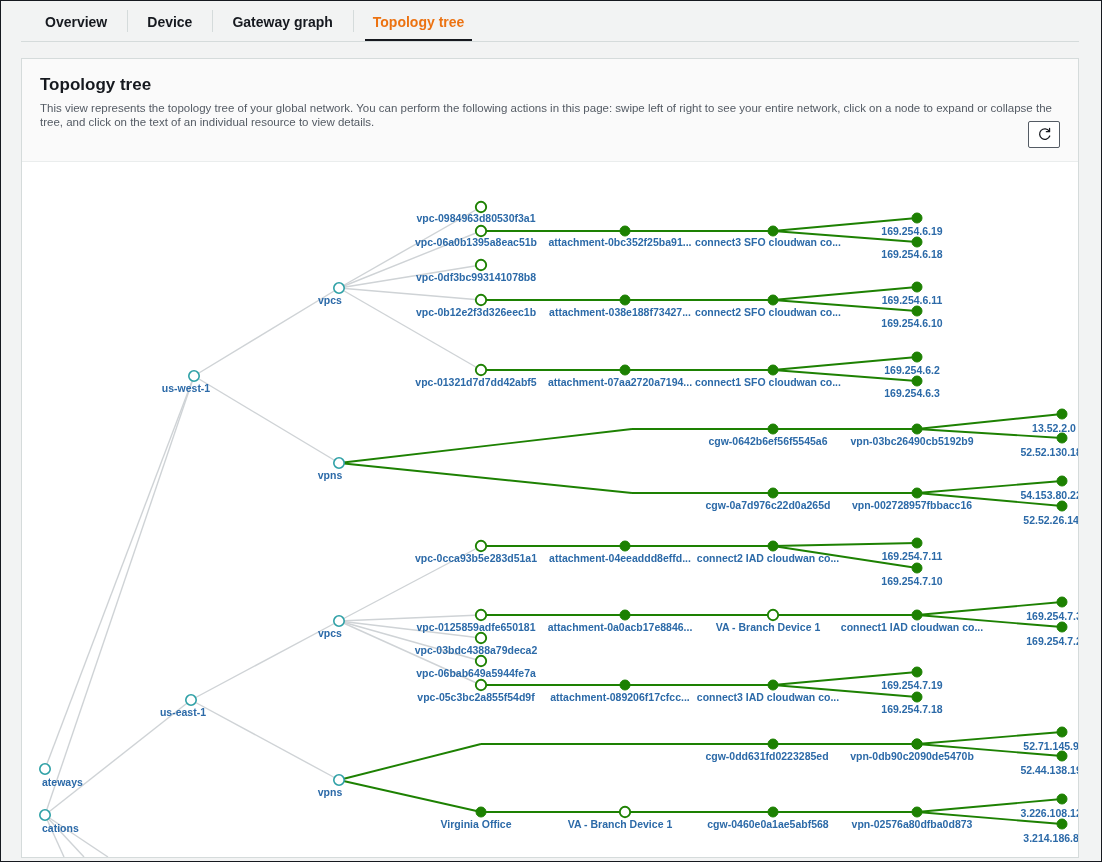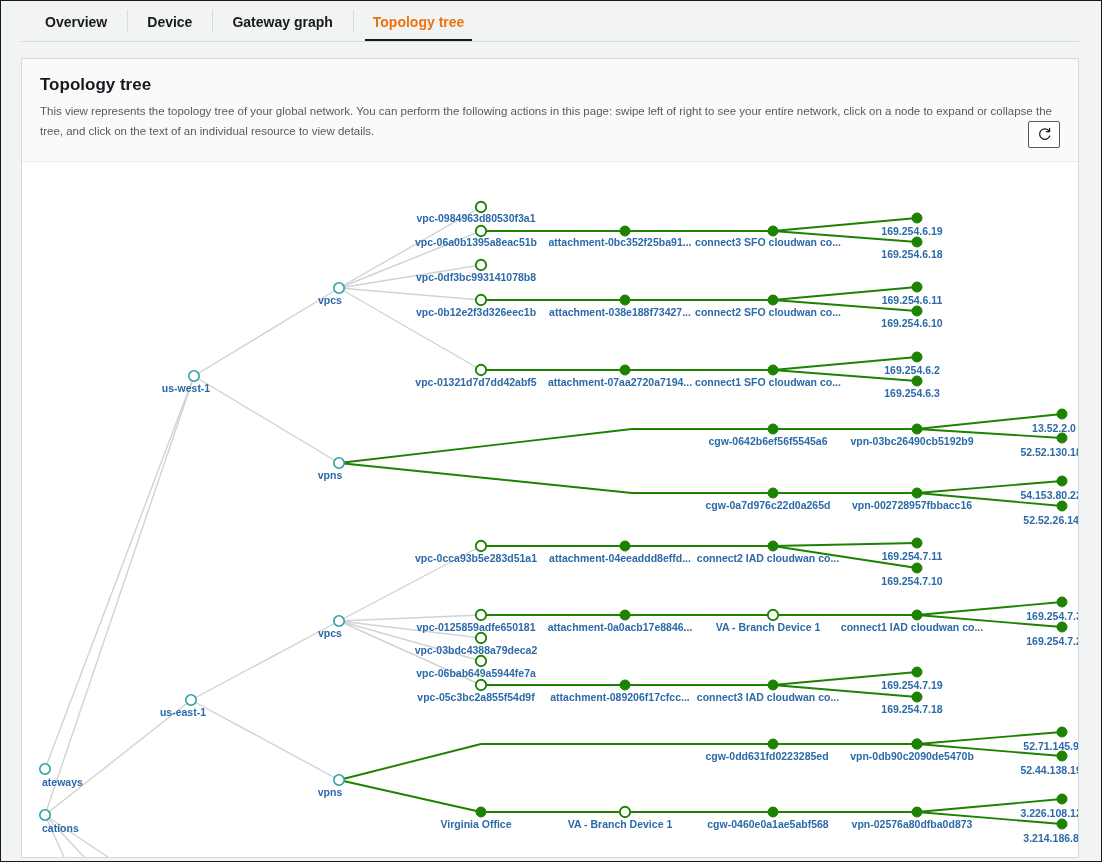--- a/index.html
+++ b/index.html
@@ -63,21 +63,21 @@
     height: 103px;
     background: #fafafa;
     border-bottom: 1px solid #eaeded;
     padding: 16px 18px 0 18px;
   }
   .panel-title {
     font-size: 17px; font-weight: bold; color: #16191f;
     margin: 0 0 6px 0; line-height: 20px;
   }
   .panel-desc {
-    font-size: 11.5px; color: #545b64; line-height: 20px;
+    font-size: 11.5px; color: #545b64; line-height: 14px;
     max-width: 1020px; margin: 0;
   }
   .refresh-btn {
     position: absolute; right: 18px; top: 62px;
     width: 32px; height: 27px;
     border: 1px solid #545b64; border-radius: 2px;
     background: #ffffff;
     display: flex; align-items: center; justify-content: center;
     cursor: pointer;
   }

